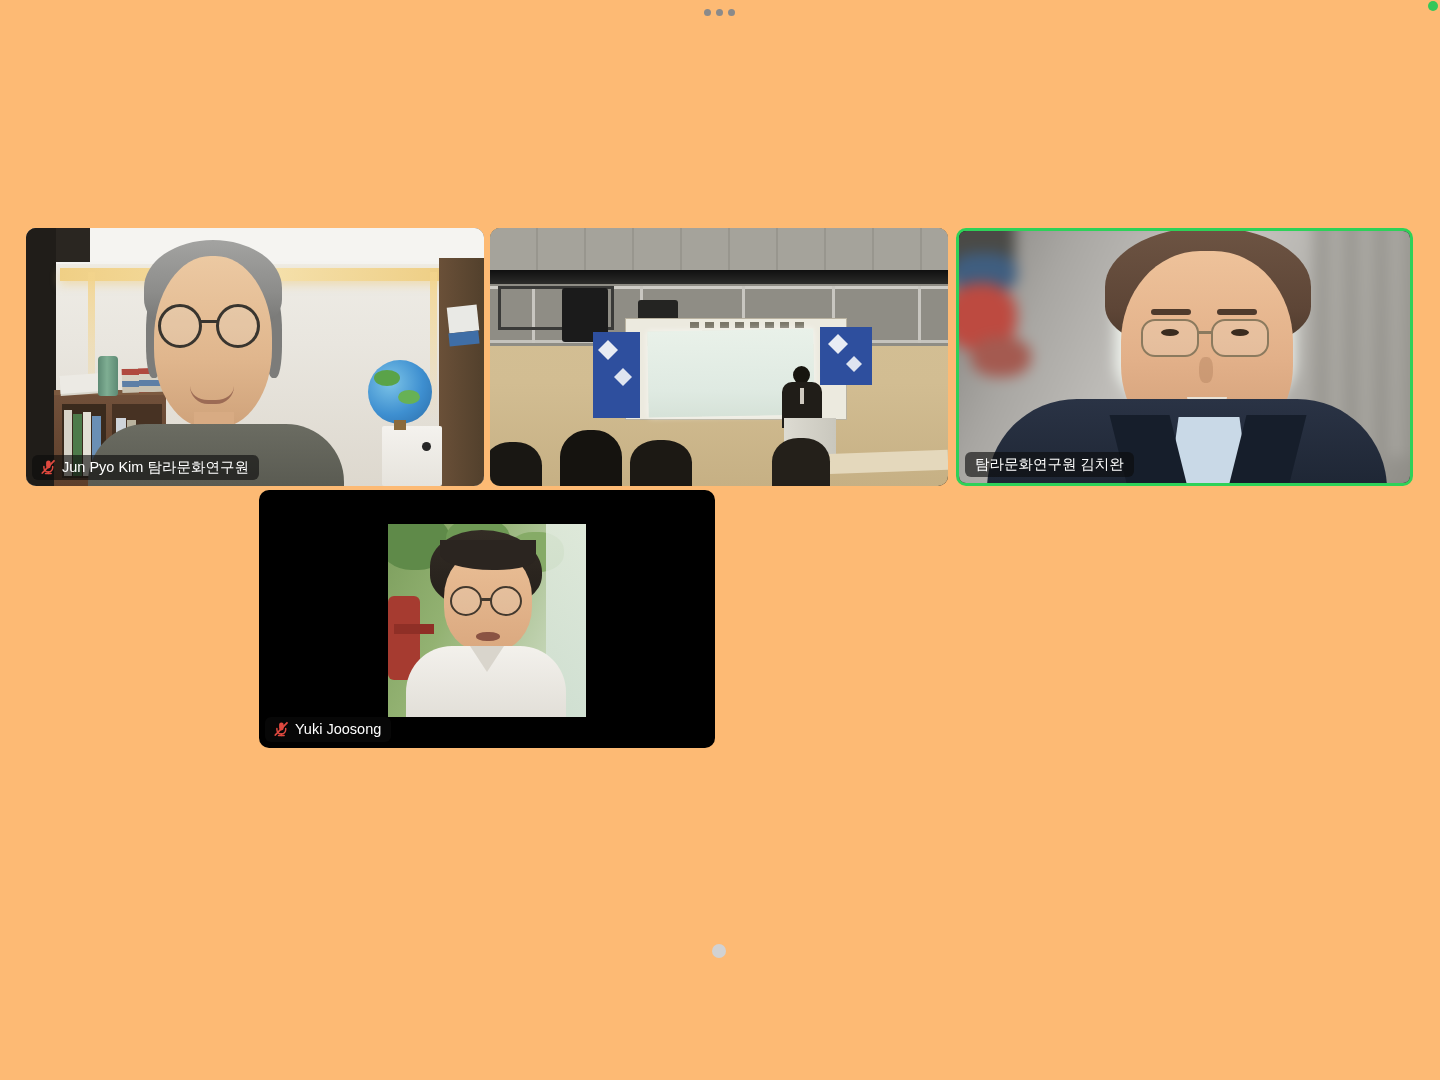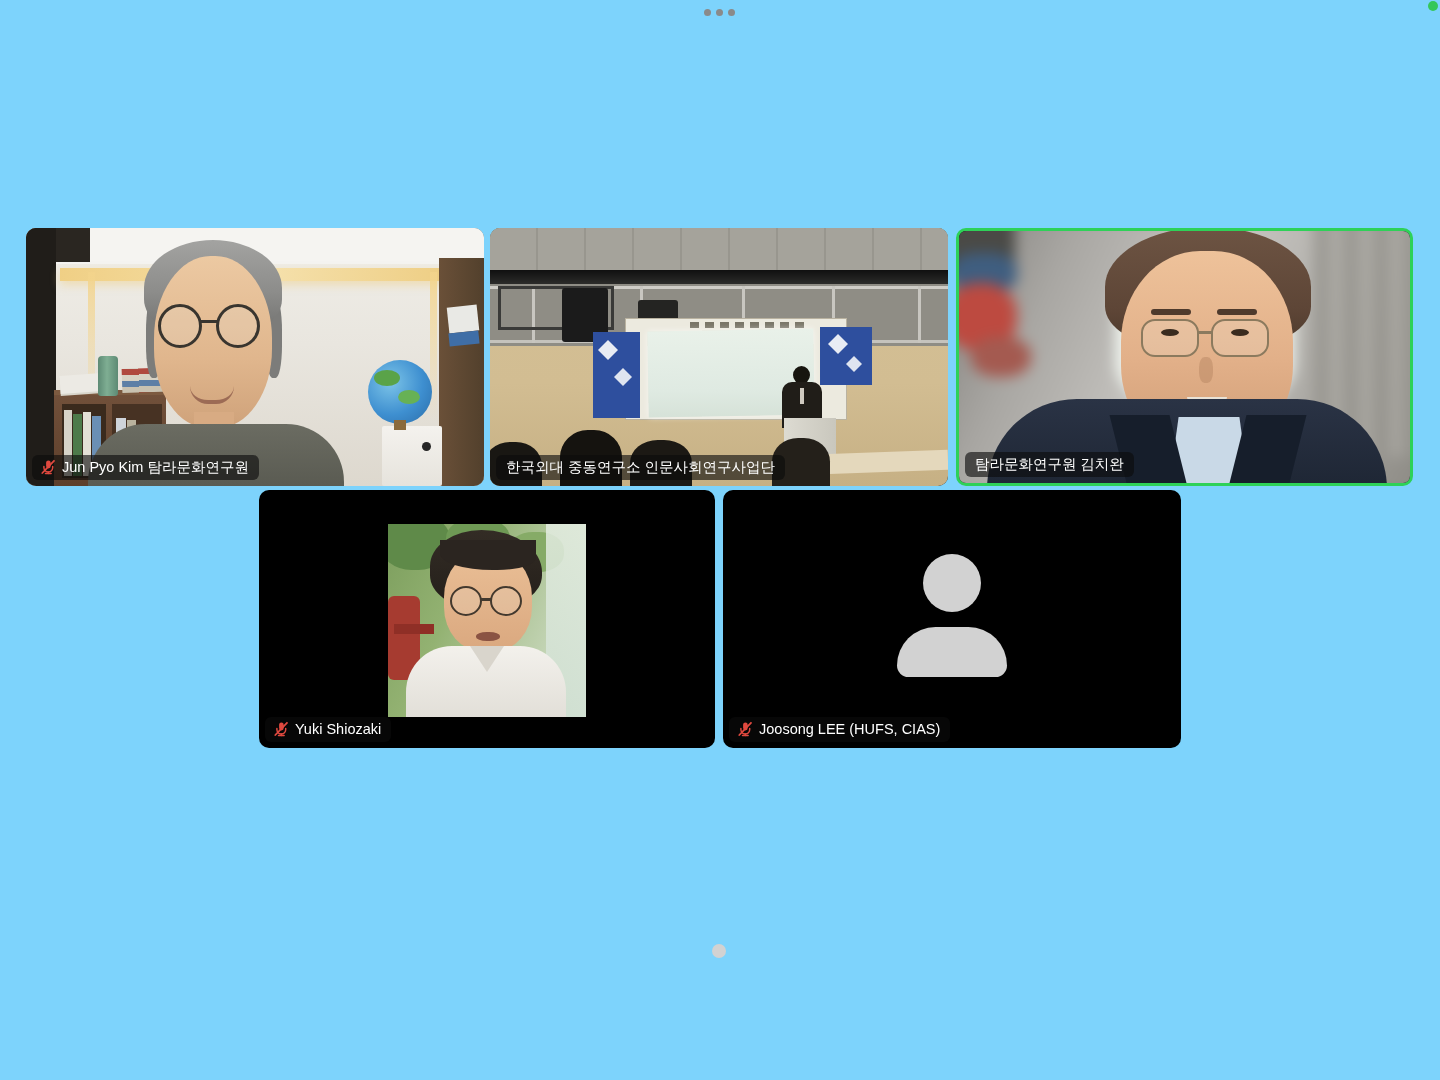--- a/index.html
+++ b/index.html
@@ -1,18 +1,18 @@
 <!DOCTYPE html>
 <html><head>
 <meta charset="utf-8">
 <style>
   * { margin:0; padding:0; box-sizing:border-box; }
   html,body { width:1440px; height:1080px; background:#1b1b1b; overflow:hidden;
               font-family:"Liberation Sans", sans-serif; }
-  .stage { position:relative; width:1440px; height:1080px; background:#7dd3fc; }
+  .stage { position:relative; width:1440px; height:1080px; background:#fdba74; }
 
   
   .more-dots { position:absolute; left:704px; top:9px; display:flex; gap:5px; }
   .more-dots i { width:7px; height:7px; border-radius:50%; background:#8a8a8a; display:block; }
   .status-dot { position:absolute; right:2px; top:1px; width:10px; height:10px; border-radius:50%; }
   .page-dot { position:absolute; left:712px; top:944px; width:14px; height:14px; border-radius:50%; }
 
   
   .tile { position:absolute; border-radius:10px; overflow:hidden; background:#000; }
   .tile1 { left:26px;  top:228px; width:458px; height:258px; }
@@ -271,23 +271,20 @@
       <div class="s2-phead"></div>
       <div class="s2-pbody"></div>
       <div class="s2-lany"></div>
       <div class="s2-podm"></div>
       <div class="s2-tabr"></div>
       <div class="s2-h1"></div>
       <div class="s2-h2"></div>
       <div class="s2-h3"></div>
       <div class="s2-h4"></div>
     </div>
-    <div class="nlabel noicon">
-      <span>한국외대 중동연구소 인문사회연구사업단</span>
-    </div>
   </div>
 
   <div class="tile tile3">
     <div class="scene">
       <div class="s3-blur">
         <div class="s3-base"></div>
         <div class="s3-dkTL"></div>
         <div class="s3-blue"></div>
         <div class="s3-red"></div>
         <div class="s3-red2"></div>
@@ -341,38 +338,20 @@
     <div class="nlabel">
       <svg class="micico" viewBox="0 0 16 16">
         <g stroke="#e0493f" fill="none" stroke-width="1.5" stroke-linecap="round">
           <rect x="6.1" y="1.4" width="4.6" height="8" rx="2.3" fill="#e0493f" stroke="none"></rect>
           <path d="M3.9 7.6 v0.9 a4.4 4.4 0 0 0 8.8 0 v-0.9"></path>
           <line x1="8.3" y1="13" x2="8.3" y2="14.6"></line>
           <line x1="5.5" y1="14.6" x2="11.1" y2="14.6"></line>
           <line x1="2.3" y1="14" x2="14" y2="1.8" stroke-width="1.8"></line>
         </g>
       </svg>
-      <span>Yuki Shiozaki</span>
-    </div>
-  </div>
-
-  <div class="tile tile5">
-    <div class="scene">
-      <div class="s5-head"></div>
-      <div class="s5-body"></div>
-    </div>
-    <div class="nlabel">
-      <svg class="micico" viewBox="0 0 16 16">
-        <g stroke="#e0493f" fill="none" stroke-width="1.5" stroke-linecap="round">
-          <rect x="6.1" y="1.4" width="4.6" height="8" rx="2.3" fill="#e0493f" stroke="none"></rect>
-          <path d="M3.9 7.6 v0.9 a4.4 4.4 0 0 0 8.8 0 v-0.9"></path>
-          <line x1="8.3" y1="13" x2="8.3" y2="14.6"></line>
-          <line x1="5.5" y1="14.6" x2="11.1" y2="14.6"></line>
-          <line x1="2.3" y1="14" x2="14" y2="1.8" stroke-width="1.8"></line>
-        </g>
-      </svg>
-      <span>Joosong LEE (HUFS, CIAS)</span>
-    </div>
-  </div>
+      <span>Yuki Joosong</span>
+    </div>
+  </div>
+
 
   <div class="page-dot" style="background:#d2d2d2"></div>
 
 </div>
 
 </body></html>

